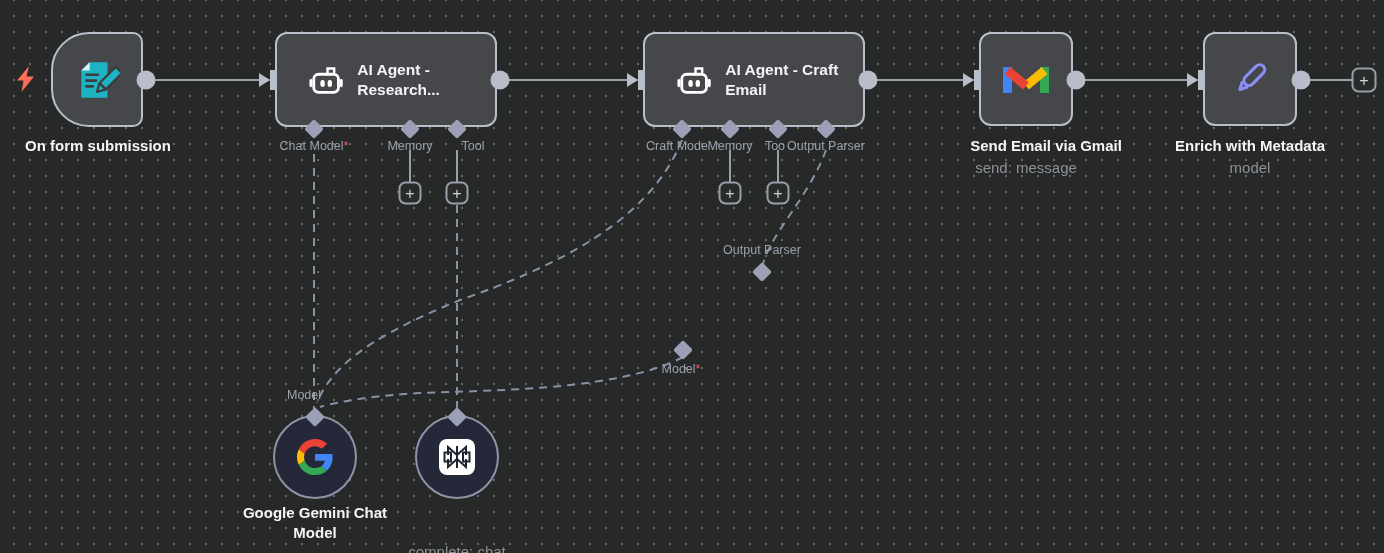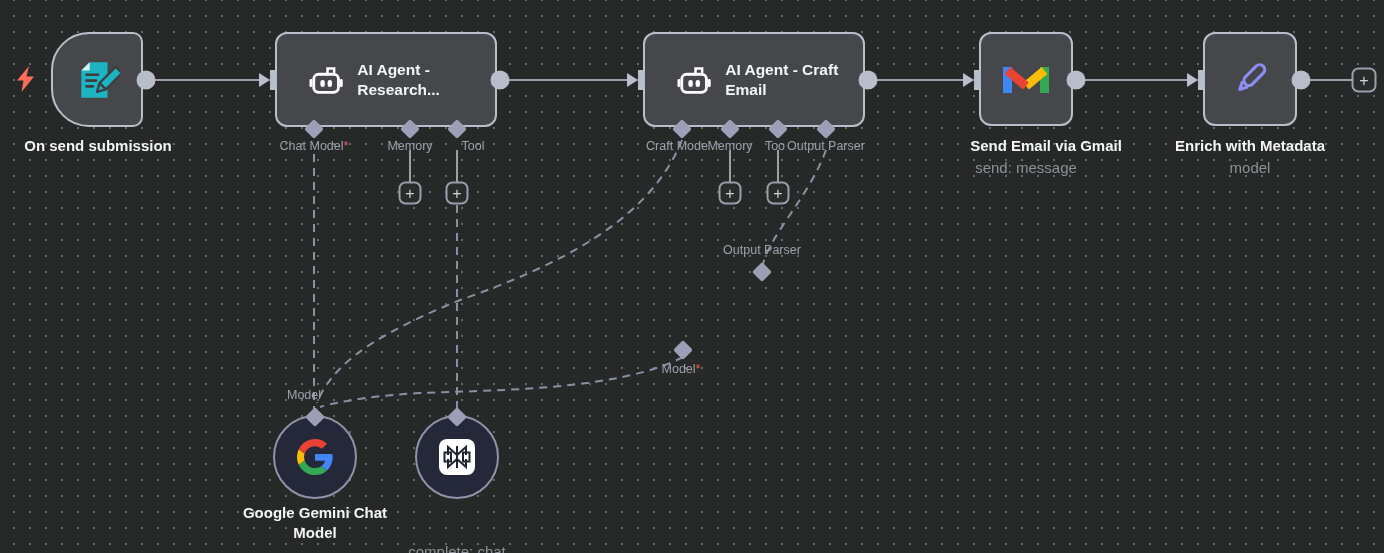--- a/index.html
+++ b/index.html
@@ -82,21 +82,21 @@
           <path d="M10,21.5 H19"></path>
           <path d="M10,27 H16"></path>
       </g>
       <g transform="rotate(45 28 24)">
         <rect x="24" y="6" width="8.5" height="22" rx="1.5" fill="#1cb3c3" stroke="#3a3c3e" stroke-width="2.2"></rect>
         <path d="M24,28 L28.2,35.5 L32.5,28 Z" fill="#1cb3c3" stroke="#3a3c3e" stroke-width="2.2" stroke-linejoin="round"></path>
       </g>
     </svg>
   </div>
   <div class="port-circle" style="left:146px;top:80px;"></div>
-  <div class="node-label nowrap" style="left:98px;top:136px;">On send submission</div>
+  <div class="node-label nowrap" style="left:98px;top:136px;">On form submission</div>
 
   <div class="node node--round-rect" style="left:275px;top:32px;width:222px;height:95px;">
     <div class="node-content">
       <svg width="38" height="34" viewBox="0 0 36 32">
         <path d="M19.5,10 V4 H26.5 V7.5" stroke="#fff" stroke-width="2.6" fill="none" stroke-linecap="round"></path>
         <rect x="5" y="10" width="26" height="19" rx="5" stroke="#fff" stroke-width="3" fill="none"></rect>
         <rect x="12" y="16" width="4.6" height="7.4" rx="2.2" fill="#fff"></rect>
         <rect x="19.6" y="16" width="4.6" height="7.4" rx="2.2" fill="#fff"></rect>
         <path d="M2,16.5 V22 M34,16.5 V22" stroke="#fff" stroke-width="3" stroke-linecap="round"></path>
       </svg>

